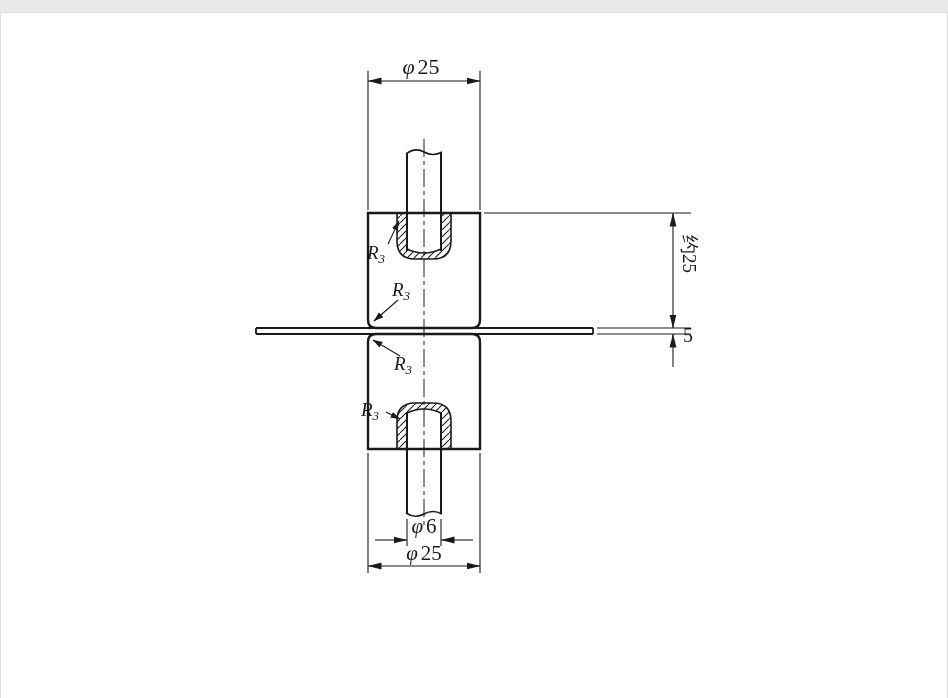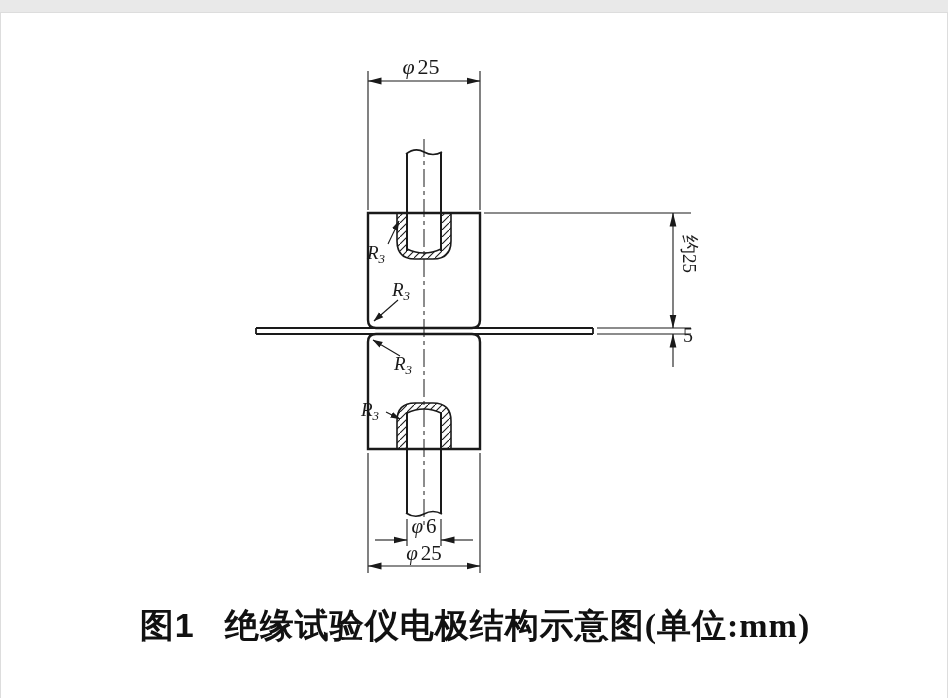--- a/index.html
+++ b/index.html
@@ -129,17 +129,14 @@
     <text class="dim-text" x="423" y="520" text-anchor="middle" font-size="21"><tspan class="phi">φ</tspan><tspan dx="3">6</tspan></text>
 
     <g stroke="#1a1a1a" stroke-width="1.1">
       <line x1="367" y1="440" x2="367" y2="560"></line>
       <line x1="479" y1="440" x2="479" y2="560"></line>
       <line x1="367" y1="553" x2="479" y2="553" marker-start="url(#arrowL)" marker-end="url(#arrowL)"></line>
     </g>
     <text class="dim-text" x="423" y="547" text-anchor="middle" font-size="21"><tspan class="phi">φ</tspan><tspan dx="3">25</tspan></text>
   </svg>
 
-  <div class="caption">
-    <span class="fig-no">图1</span><span>绝缘试验仪电极结构示意图</span><span class="cap-unit">(单位:mm)</span>
-  </div>
 
 </div>
 
 </body></html>

